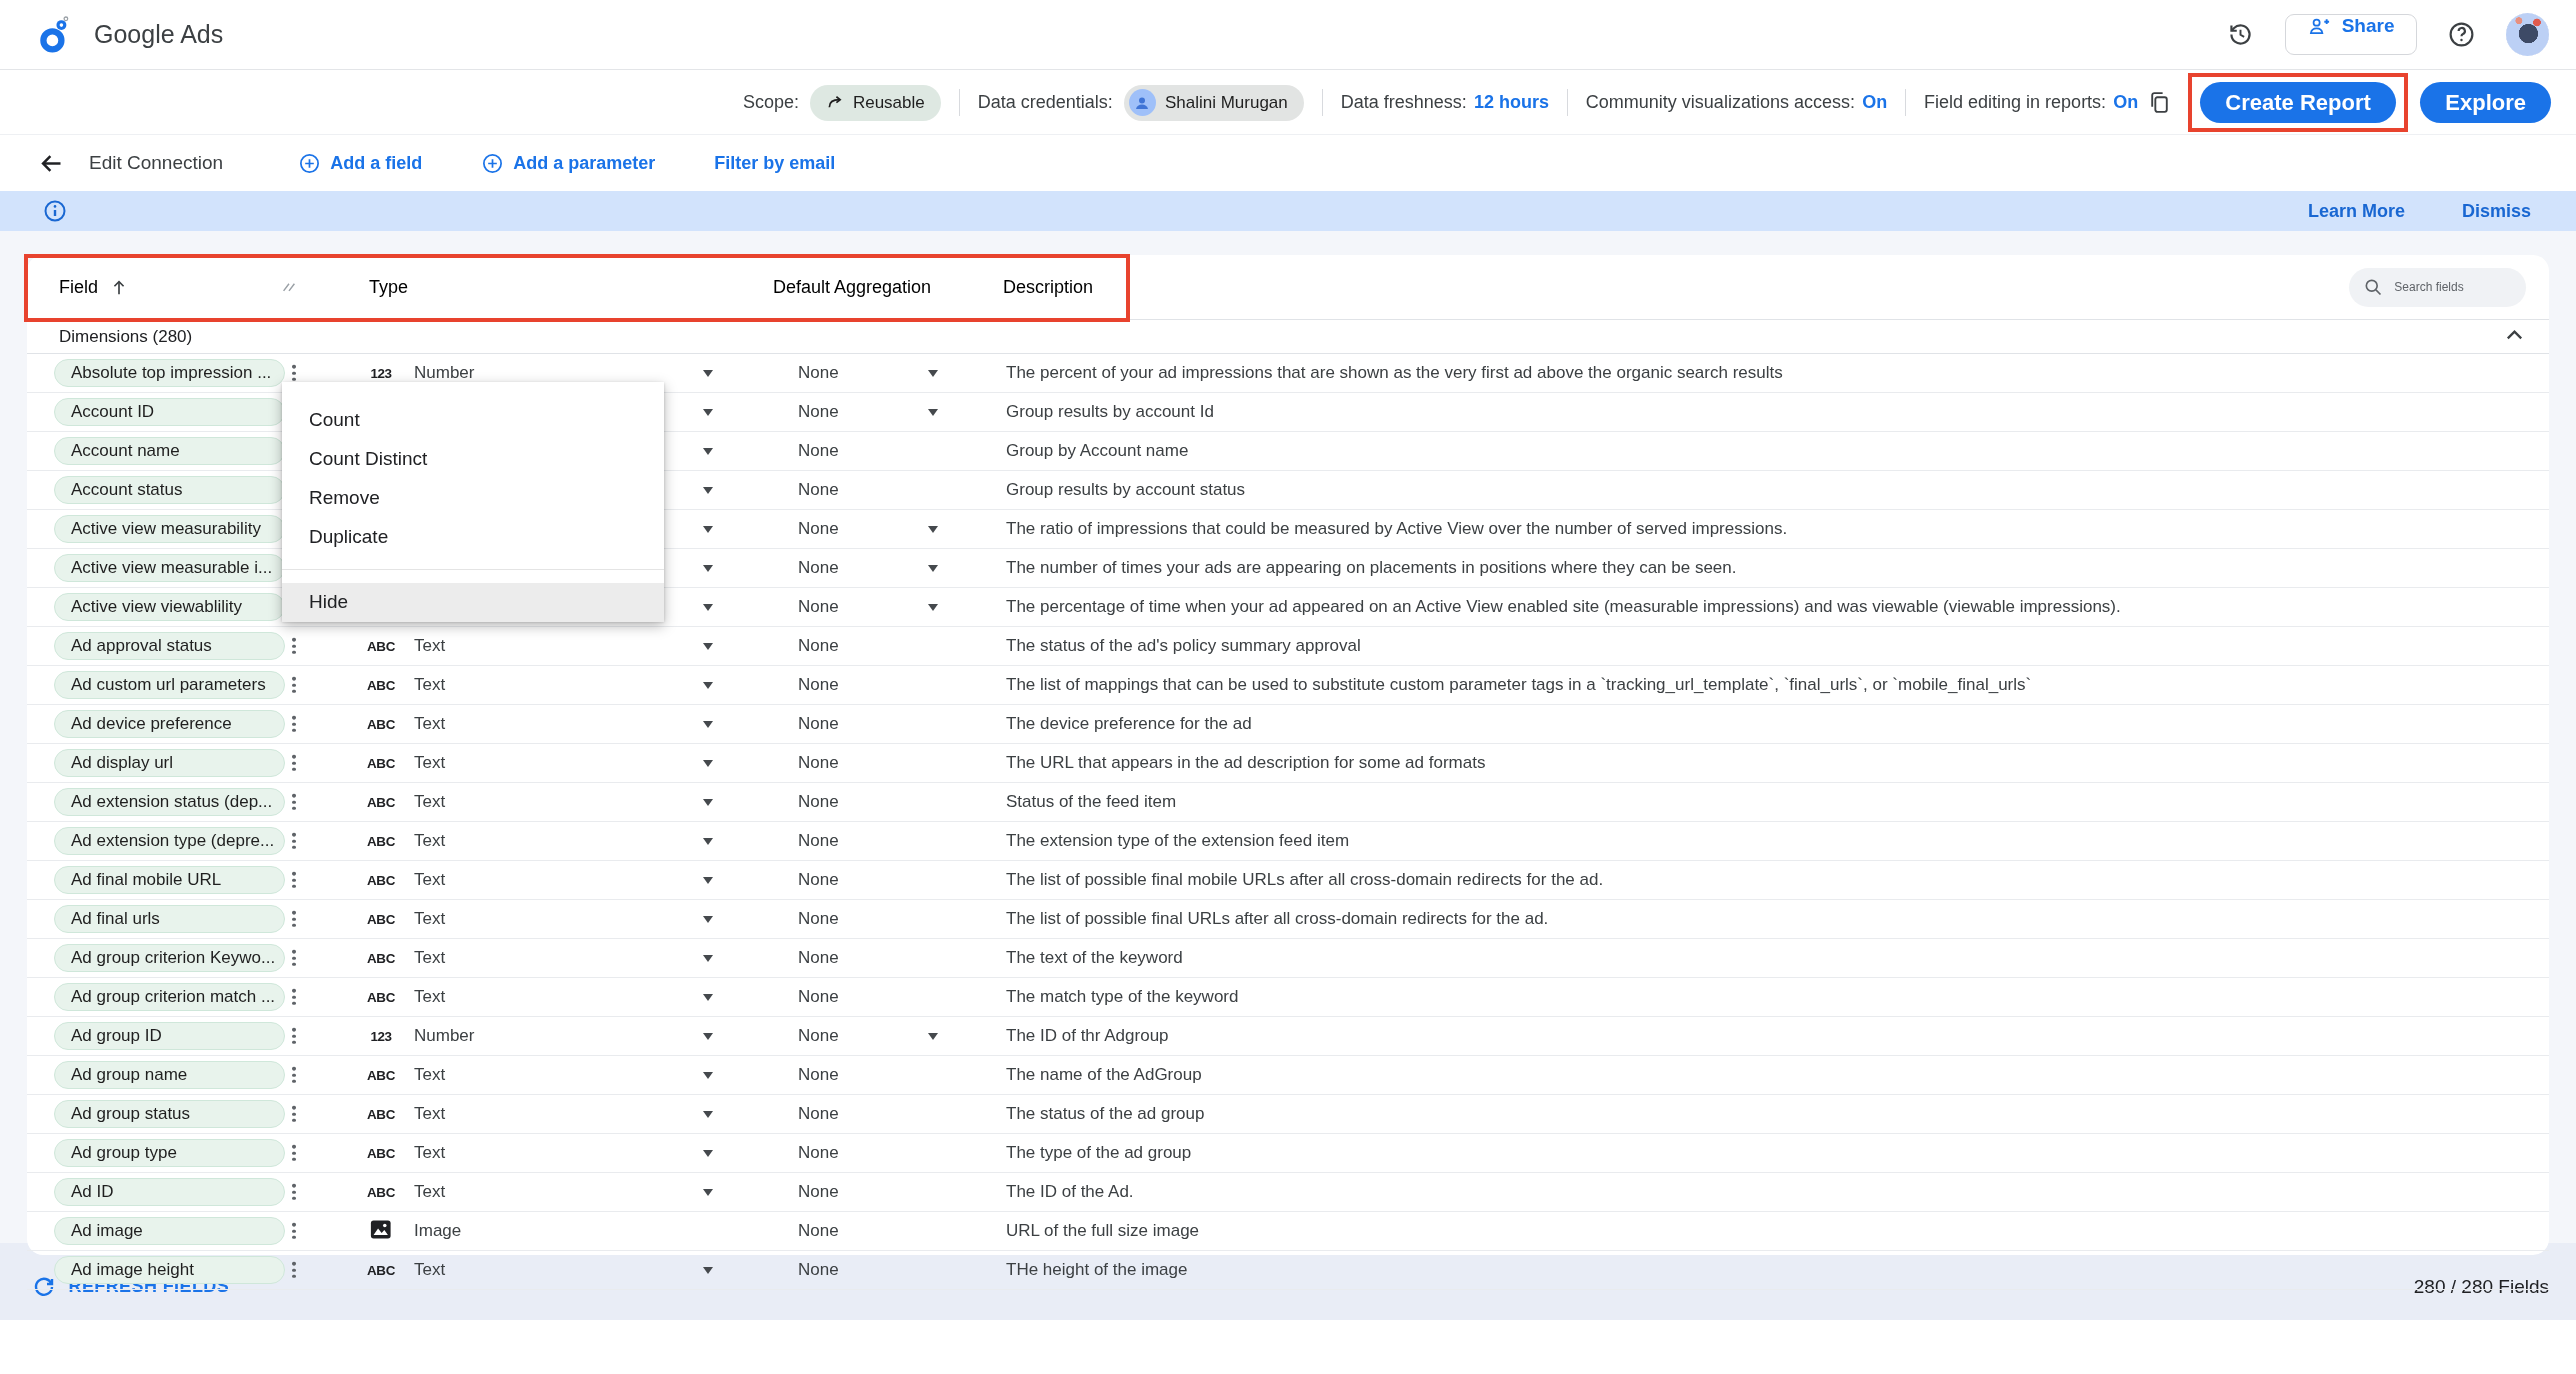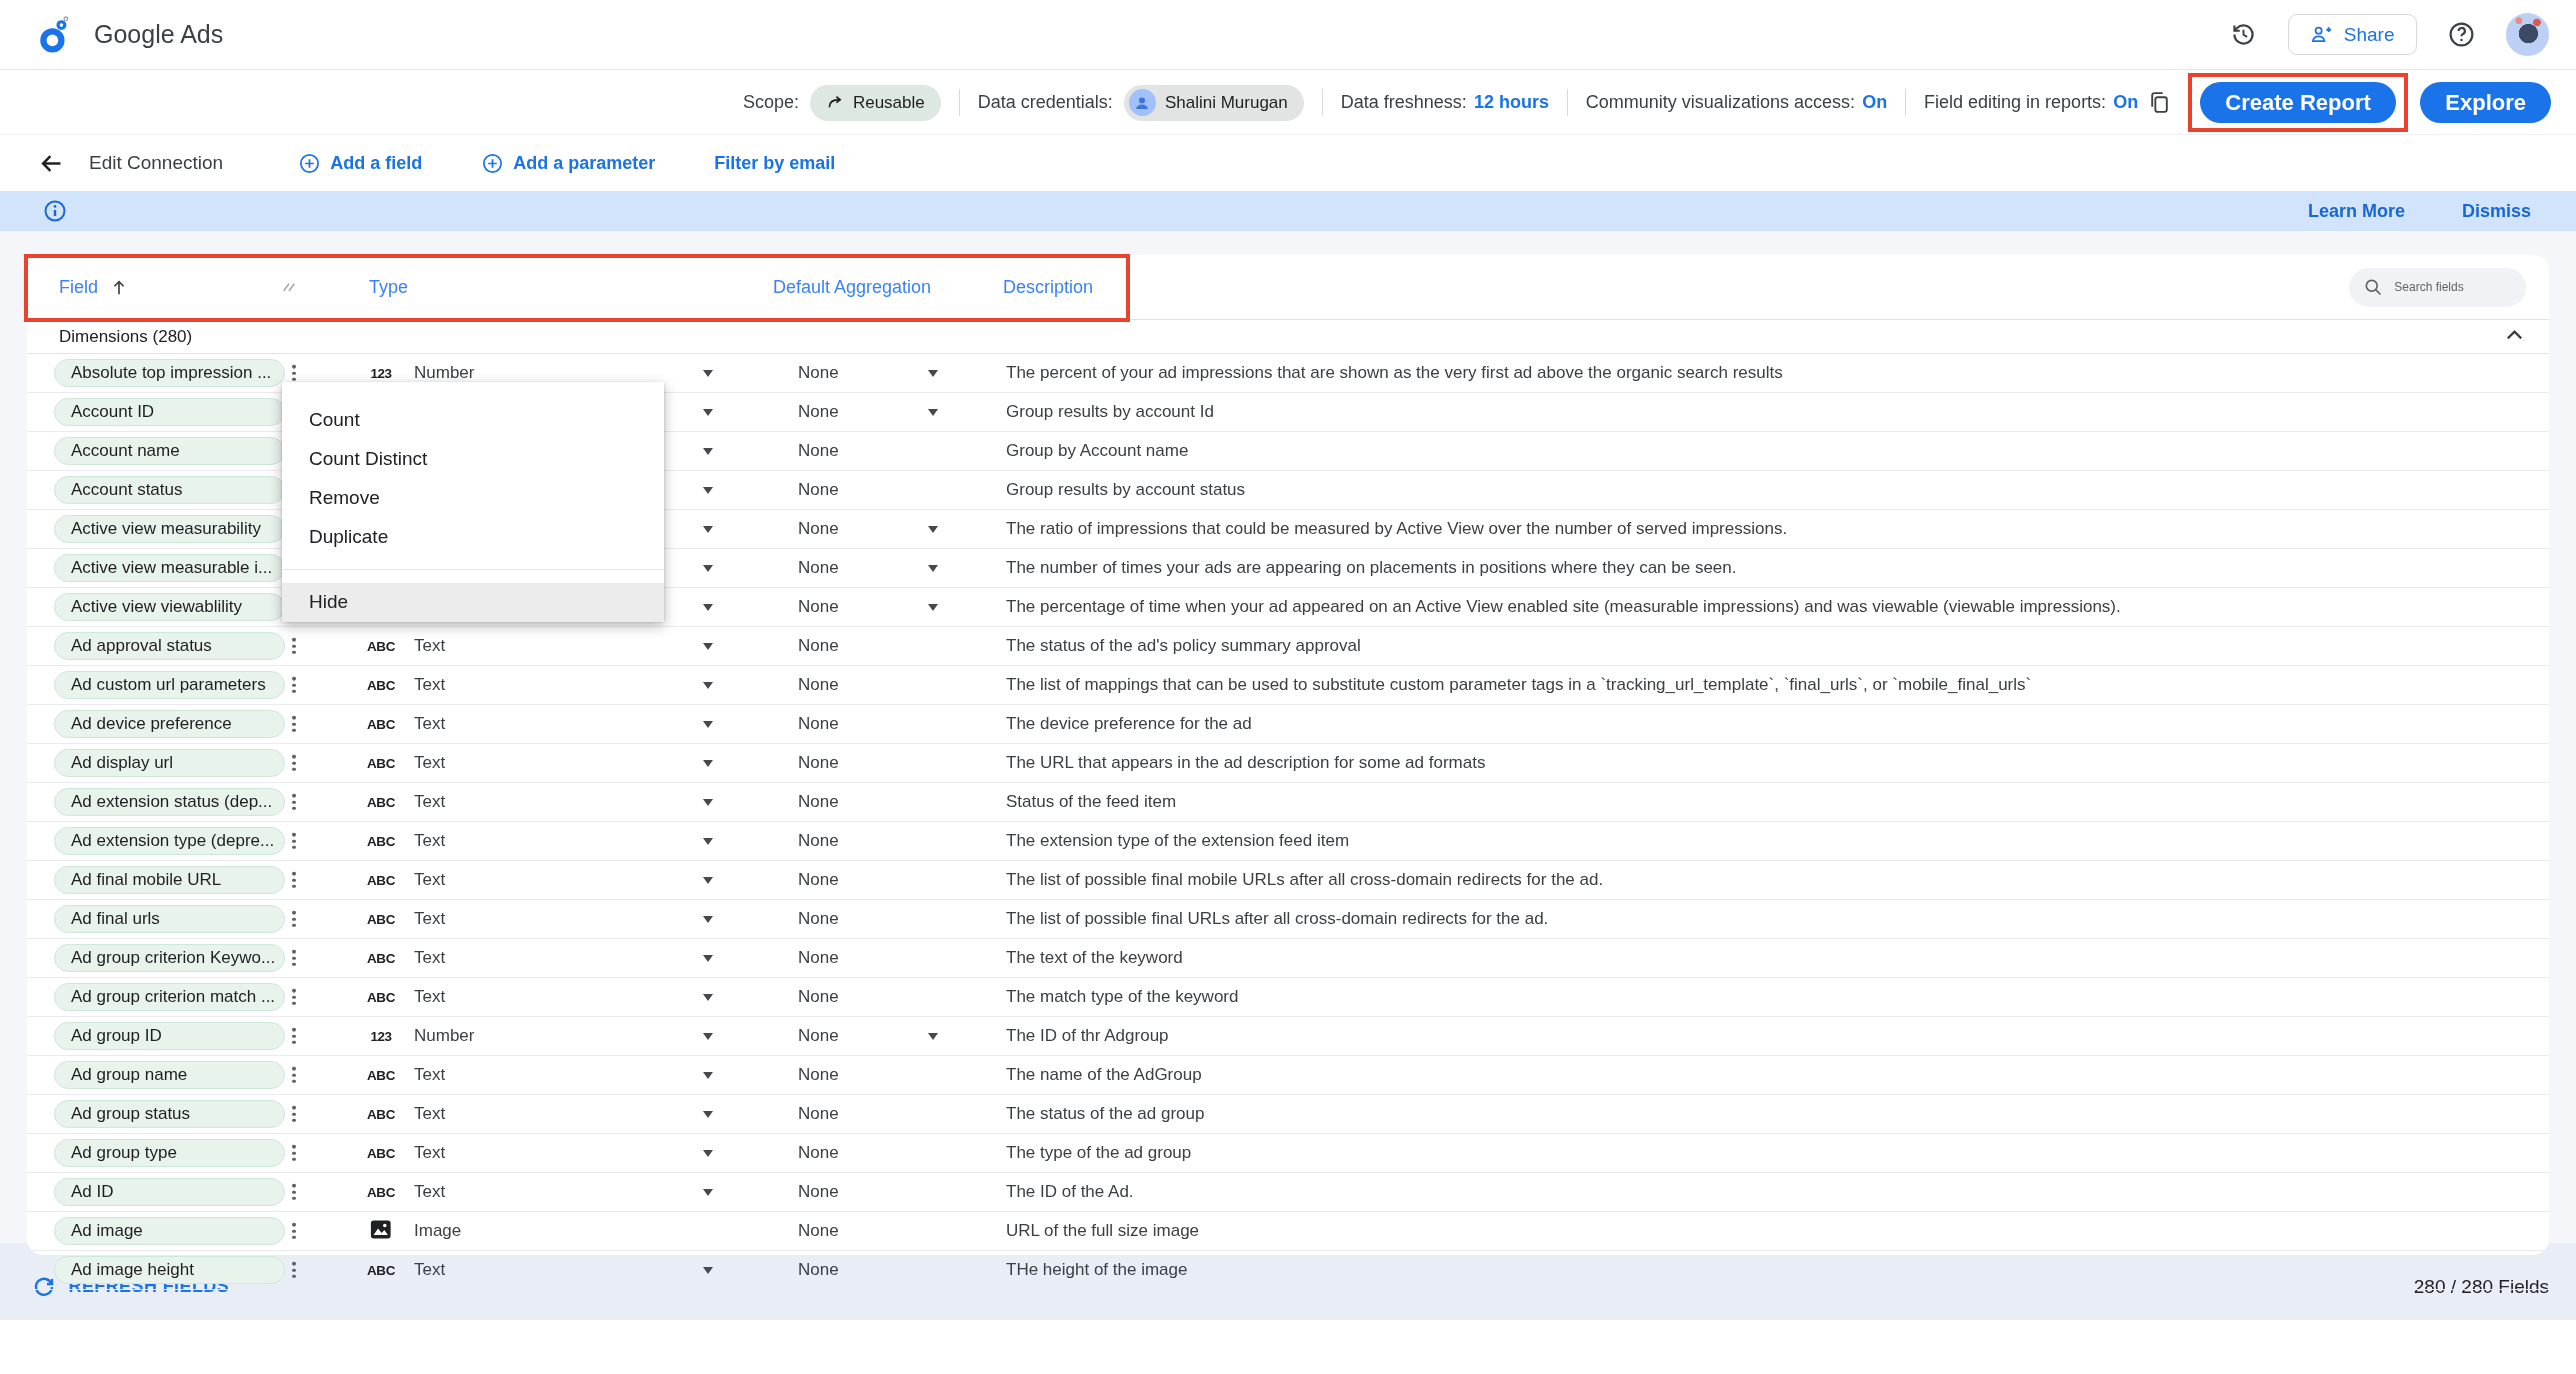--- a/index.html
+++ b/index.html
@@ -5,21 +5,21 @@
   html,body{margin:0;padding:0;background:#fff;}
   *{box-sizing:border-box;font-family:"Liberation Sans","DejaVu Sans",sans-serif;}
   .app{position:relative;width:2576px;height:1320px;background:#fff;overflow:hidden;}
 
   
   .topbar{position:absolute;top:0;left:0;right:0;height:70px;background:#fff;border-bottom:0.9px solid #e3e5e8;display:flex;align-items:center;justify-content:space-between;padding:0 27px 0 38px;z-index:4;}
   .brand{display:flex;align-items:center;gap:20px;}
   .brand-title{font-size:25px;color:#3c4043;}
   .topbar-right{display:flex;align-items:center;gap:25px;}
   .icon-btn{display:flex;align-items:center;justify-content:center;width:39px;height:39px;border-radius:50%;cursor:pointer;}
-  .share-btn{display:flex;align-items:center;gap:10.8px;height:41px;padding:0 21.5px;border:0.9px solid #d5d7db;border-radius:9px;background:#fff;color:#1a73e8;font-size:19px;font-weight:normal;cursor:pointer;}
+  .share-btn{display:flex;gap:10.8px;height:41px;padding:0 21.5px;border:0.9px solid #d5d7db;border-radius:9px;background:#fff;color:#1a73e8;font-size:19px;font-weight:bold;cursor:pointer;}
   .avatar{width:43px;height:43px;border-radius:50%;background:
     radial-gradient(circle at 72% 22%,#e05a4e 0 8%,transparent 9%),
     radial-gradient(circle at 30% 18%,#e8907f 0 7%,transparent 8%),
     radial-gradient(circle at 52% 48%,#3d4a66 0 30%,transparent 31%),
     radial-gradient(circle at 50% 50%,#bcd0f5 0 70%,#9fb6e8 71%);}
 
   
   .toolbar{position:absolute;top:71px;left:0;right:0;height:64px;background:#fff;display:flex;align-items:center;justify-content:flex-end;padding-right:25px;border-bottom:0.9px solid #eef0f3;z-index:4;}
   .tb-label{font-size:18px;color:#3c4043;white-space:nowrap;}
   .tb-value{font-size:18px;color:#1a73e8;font-weight:bold;white-space:nowrap;margin-left:7.2px;}
@@ -47,21 +47,21 @@
   
   .content-bg{position:absolute;top:231px;left:0;right:0;bottom:77px;background:#f4f6fa;z-index:0;}
   .bottombar{position:absolute;left:0;right:0;bottom:0;height:77px;background:#e9edf6;display:flex;align-items:center;padding:10.8px 27px 0 32px;z-index:1;}
   .refresh-link{display:flex;align-items:center;gap:12.5px;color:#1a73e8;font-size:18px;font-weight:bold;letter-spacing:0.4px;cursor:pointer;}
   .field-count{margin-left:auto;font-size:19px;color:#202124;}
 
   .card{position:absolute;left:27px;right:27px;top:255px;bottom:65px;background:#fff;border-radius:16px;z-index:2;}
 
   
   .thead{position:relative;height:65px;border-bottom:0.9px solid #e0e3e7;}
-  .th{position:absolute;top:50%;transform:translateY(-50%);font-size:18px;color:#3b82f6;white-space:nowrap;}
+  .th{position:absolute;top:50%;transform:translateY(-50%);font-size:18px;color:#000000;white-space:nowrap;}
   .th.f{left:32px;display:flex;align-items:center;gap:10.8px;}
   .resize-icon{position:absolute;left:253px;top:50%;transform:translateY(-50%);}
   .th.t{left:342px;} .th.a{left:746px;} .th.d{left:976px;}
   .header-highlight{position:absolute;left:-2.7px;top:-0.9px;width:1106px;height:68px;border:4.5px solid #e8432e;pointer-events:none;z-index:6;}
   .search-pill{position:absolute;right:23px;top:12.5px;width:177px;height:39px;border-radius:20px;background:#f0f2f5;display:flex;align-items:center;gap:9px;padding:0 14.3px;}
   .search-pill input{border:none;background:transparent;outline:none;font-size:12px;color:#5f6368;width:117px;}
   .search-pill input::placeholder{color:#5f6368;opacity:1;}
 
   
   .section-row{position:relative;height:34px;border-bottom:0.9px solid #e0e3e7;display:flex;align-items:center;}

